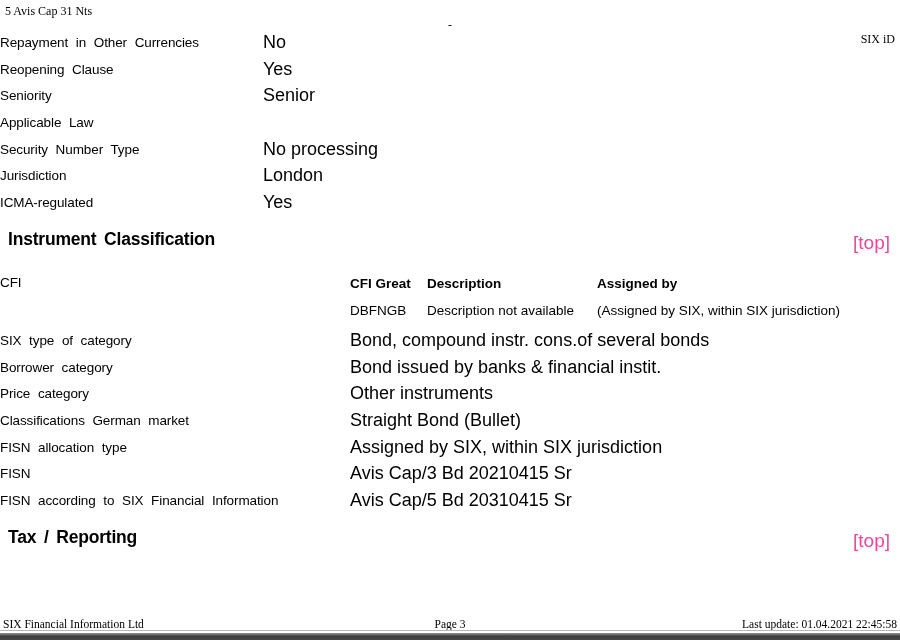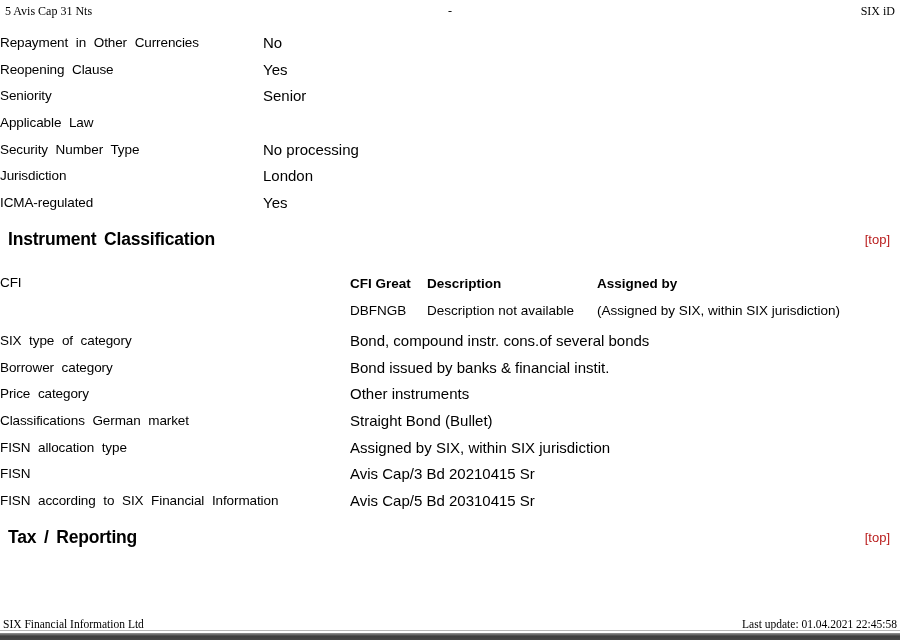--- a/index.html
+++ b/index.html
@@ -14,64 +14,65 @@
   }
 
   
   .doc-header {
     position: absolute;
     top: 4px; left: 5px; right: 5px;
     display: flex;
     font-family: "Liberation Serif", serif;
     font-size: 12px;
     line-height: 14px;
+    flex-direction: column;
   }
   .doc-header .h-left   { flex: 1; text-align: left; }
   .doc-header .h-center { flex: 1; text-align: center; }
   .doc-header .h-right  { flex: 1; text-align: right; }
 
   
   .fields { position: absolute; left: 0; right: 0; }
   .frow { display: flex; height: 26.7px; align-items: center; }
   .flabel {
     width: 250px;
     flex-shrink: 0;
     text-align: left;
     font-weight: normal;
     font-size: 13.5px;
     word-spacing: 4px;
     letter-spacing: -0.1px;
     white-space: nowrap;
   }
   .fvalue {
     padding-left: 13px;
-    font-size: 15px;
+    font-size: 18px;
     white-space: nowrap;
   }
   .sec2 .flabel { width: 337px; }
 
   
   .section-heading {
     position: absolute;
     left: 8px; right: 10px;
     display: flex;
     justify-content: space-between;
     align-items: flex-start;
   }
   .section-title {
     margin: 0;
     font-size: 17.5px;
     font-weight: bold;
     letter-spacing: -0.2px;
     word-spacing: 3px;
   }
   .top-link {
-    font-size: 13px;
+    font-size: 19px;
     padding-top: 3px;
-    color: #b91c1c;
+    color: #ec4899;
     text-decoration: none;
     cursor: pointer;
   }
 
   
   .cfi-block { position: absolute; left: 0; right: 0; }
   .cfi-row { display: flex; align-items: flex-start; }
   .cfi-row .flabel { width: 337px; line-height: 25px; }
   .cfi-table { padding-left: 13px; font-size: 13.5px; }
   .cfi-tr { display: flex; height: 27px; align-items: center; }
@@ -202,19 +203,20 @@
     </div>
   </div>
 
   <div class="section-heading" style="top:527px">
     <h2 class="section-title">Tax / Reporting</h2>
     <a class="top-link">[top]</a>
   </div>
 
   <div class="doc-footer">
     <span class="f-left">SIX Financial Information Ltd</span>
+    <span class="f-center">Page 3</span>
     <span class="f-right">Last update: 01.04.2021 22:45:58</span>
   </div>
 
   <div class="footer-line"></div>
   <div class="bottom-bar"></div>
 
 </div>
 
 </body></html>

